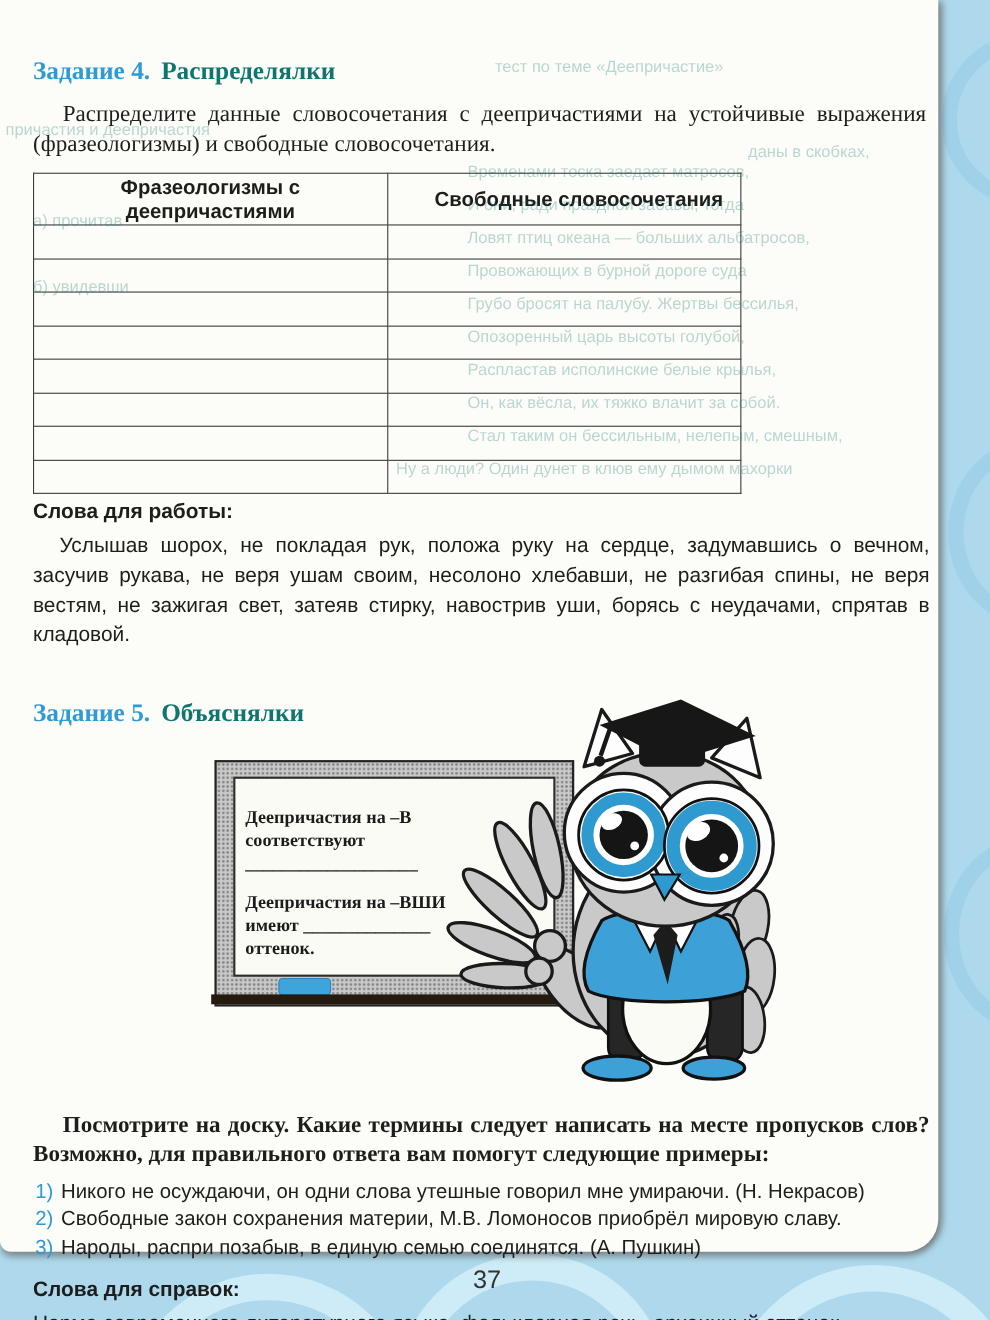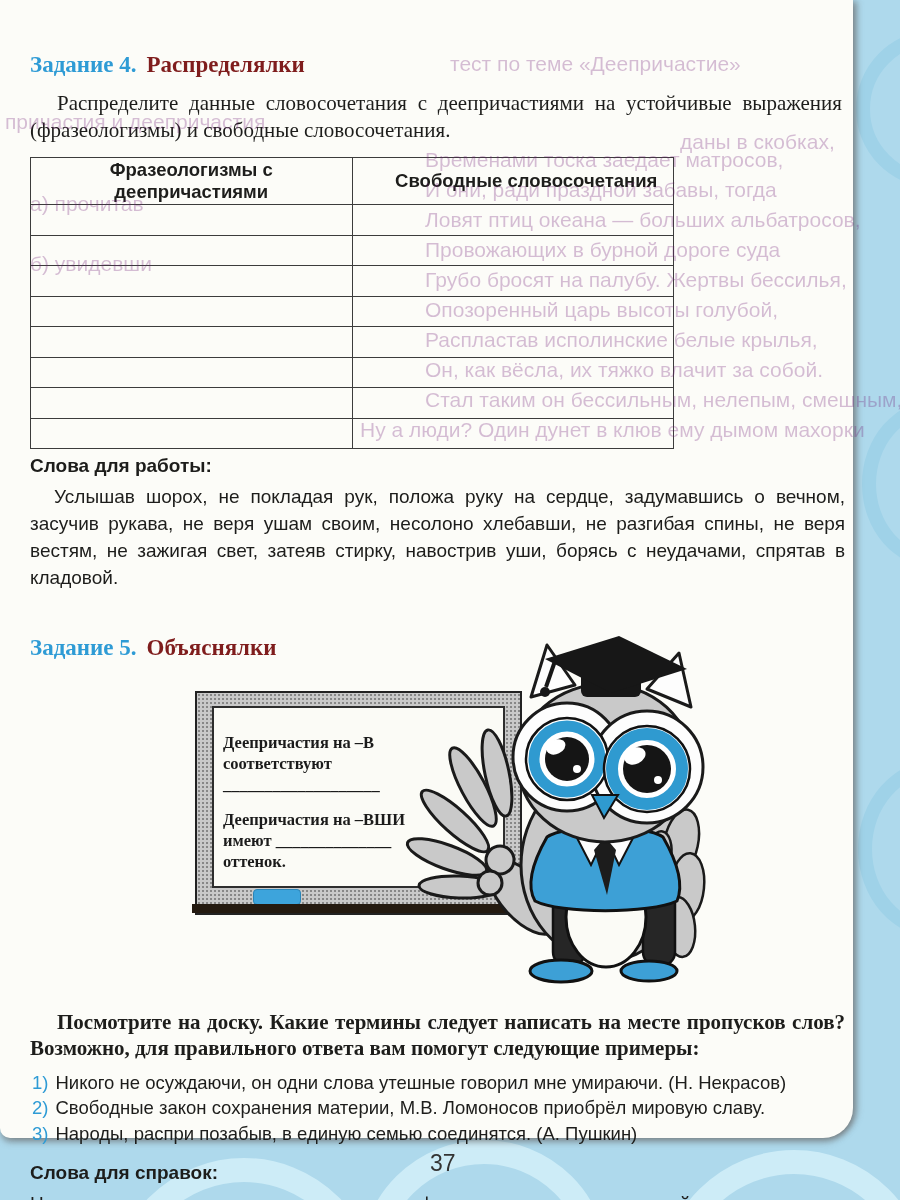--- a/index.html
+++ b/index.html
@@ -9,21 +9,21 @@
   .ring{position:absolute;border-radius:50%;border:24px solid #cdecf7;}
   .ring2{position:absolute;border-radius:50%;border:14px solid #9fd2e8;}
   
   .page{position:absolute;left:0;top:0;width:853px;height:1138px;
         background:#fcfcf8;border-bottom-right-radius:30px;border-bottom-left-radius:10px;
         box-shadow:5px 0 6px -1px rgba(105,105,105,.6),0 5px 6px -1px rgba(105,105,105,.6);}
   .content{position:relative;width:100%;height:100%;padding:52px 11px 0 30px;box-sizing:border-box;}
 
   .task-head{font-size:23px;font-weight:bold;line-height:1.1;}
   .task-label{color:#2e9bd5;}
-  .task-title{color:#7f1d1d;margin-left:10px;}
+  .task-title{color:#0f766e;margin-left:10px;}
 
   .intro{width:812px;margin:13px 0 0 0;font-size:21px;line-height:27px;
          text-align:justify;text-indent:27px;}
 
   table.sort{border-collapse:collapse;margin-top:13px;width:644px;}
   table.sort th{border:1.6px solid #3c3c3c;font-family:"Liberation Sans",sans-serif;
                 font-size:18.5px;font-weight:bold;height:31px;text-align:center;}
   table.sort td{border:1.6px solid #3c3c3c;height:27.5px;}
 
   .sub-head{margin:6px 0 0 0;font-family:"Liberation Sans",sans-serif;
@@ -50,22 +50,22 @@
   .prompt{width:815px;margin:10px 0 0 0;font-size:21px;font-weight:bold;line-height:26px;
           text-align:justify;text-indent:27px;}
 
   .examples{margin:9px 0 0 2px;font-family:"Liberation Sans",sans-serif;font-size:18.5px;}
   .example{line-height:25.5px;}
   .ex-num{color:#2e9bd5;margin-right:7px;}
 
   .page-num{position:absolute;left:430px;top:1150px;font-family:"Liberation Sans",sans-serif;
             font-size:23px;color:#333;}
 
-  .bleed{position:absolute;font-family:"Liberation Sans",sans-serif;font-size:21px;
-         color:#701a75;opacity:.28;filter:blur(.4px);white-space:nowrap;pointer-events:none;}
+  .bleed{position:absolute;font-family:"Liberation Sans",sans-serif;font-size:15px;
+         color:#0f766e;opacity:.28;filter:blur(.4px);white-space:nowrap;pointer-events:none;}
 </style>
 </head>
 <body>
 
 <div id="frame">
 
   <div class="ring" style="left:110px;top:1158px;width:220px;height:220px;"></div>
   <div class="ring" style="left:360px;top:1140px;width:200px;height:200px;"></div>
   <div class="ring" style="left:660px;top:1150px;width:220px;height:220px;"></div>
   <div class="ring2" style="left:856px;top:30px;width:130px;height:130px;"></div>

